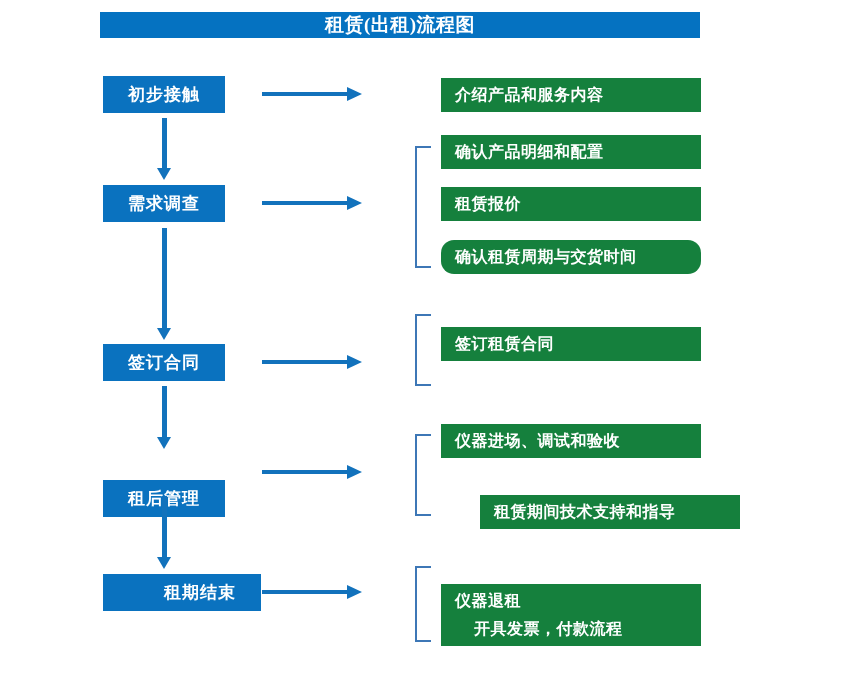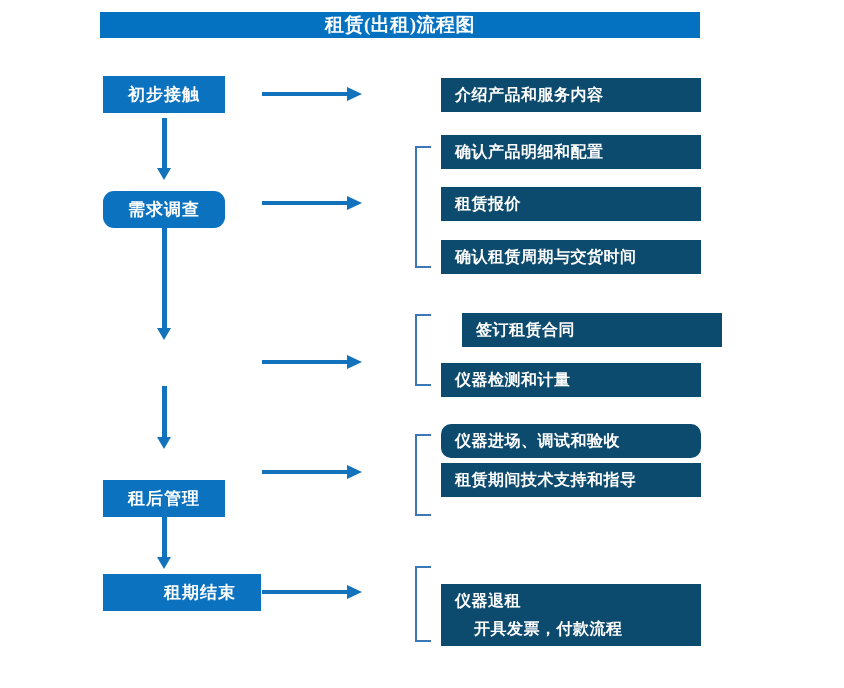--- a/index.html
+++ b/index.html
@@ -50,21 +50,21 @@
     font-weight: bold;
     letter-spacing: 1px;
   }
 
   
   .detail-box {
     position: absolute;
     left: 441px;
     width: 260px;
     height: 34px;
-    background: #0c4a6e;
+    background: #15803d;
     color: #ffffff;
     display: flex;
     align-items: center;
     font-size: 16px;
     font-weight: bold;
     padding-left: 14px;
     box-sizing: border-box;
     letter-spacing: 0.5px;
   }
 
@@ -129,21 +129,22 @@
   }
 </style>
 </head>
 <body>
 
 <div id="canvas">
 
   <div class="title-bar">租赁(出租)流程图</div>
 
   <div class="stage-box" style="top:76px;">初步接触</div>
-  <div class="stage-box" style="top:191px;border-radius:11px;">需求调查</div>
+  <div class="stage-box" style="top:185px;">需求调查</div>
+  <div class="stage-box" style="top:344px;">签订合同</div>
   <div class="stage-box" style="top:480px;">租后管理</div>
   <div class="stage-box" style="top:574px;padding-left:36px;">租期结束</div>
 
   <div class="v-arrow" style="top:118px; height:62px;">
     <div class="shaft" style="height:50px;"></div>
     <div class="head" style="top:50px;"></div>
   </div>
   <div class="v-arrow" style="top:228px; height:112px;">
     <div class="shaft" style="height:100px;"></div>
     <div class="head" style="top:100px;"></div>
@@ -179,21 +180,20 @@
   </div>
 
   <div class="bracket" style="top:146px; height:122px;"></div>
   <div class="bracket" style="top:314px; height:72px;"></div>
   <div class="bracket" style="top:434px; height:82px;"></div>
   <div class="bracket" style="top:566px; height:76px;"></div>
 
   <div class="detail-box" style="top:78px;">介绍产品和服务内容</div>
   <div class="detail-box" style="top:135px;">确认产品明细和配置</div>
   <div class="detail-box" style="top:187px;">租赁报价</div>
-  <div class="detail-box" style="top:240px;">确认租赁周期与交货时间</div>
-  <div class="detail-box" style="top:313px;margin-left:21px;">签订租赁合同</div>
-  <div class="detail-box" style="top:363px;">仪器检测和计量</div>
-  <div class="detail-box" style="top:424px;border-radius:10px;">仪器进场、调试和验收</div>
-  <div class="detail-box" style="top:463px;">租赁期间技术支持和指导</div>
+  <div class="detail-box" style="top:240px;border-radius:13px;">确认租赁周期与交货时间</div>
+  <div class="detail-box" style="top:327px;">签订租赁合同</div>
+  <div class="detail-box" style="top:424px;">仪器进场、调试和验收</div>
+  <div class="detail-box" style="top:495px;margin-left:39px;">租赁期间技术支持和指导</div>
   <div class="detail-box" style="top:584px;">仪器退租</div>
   <div class="detail-box" style="top:612px;padding-left:33px;">开具发票，付款流程</div>
 
 </div>
 
 </body></html>

